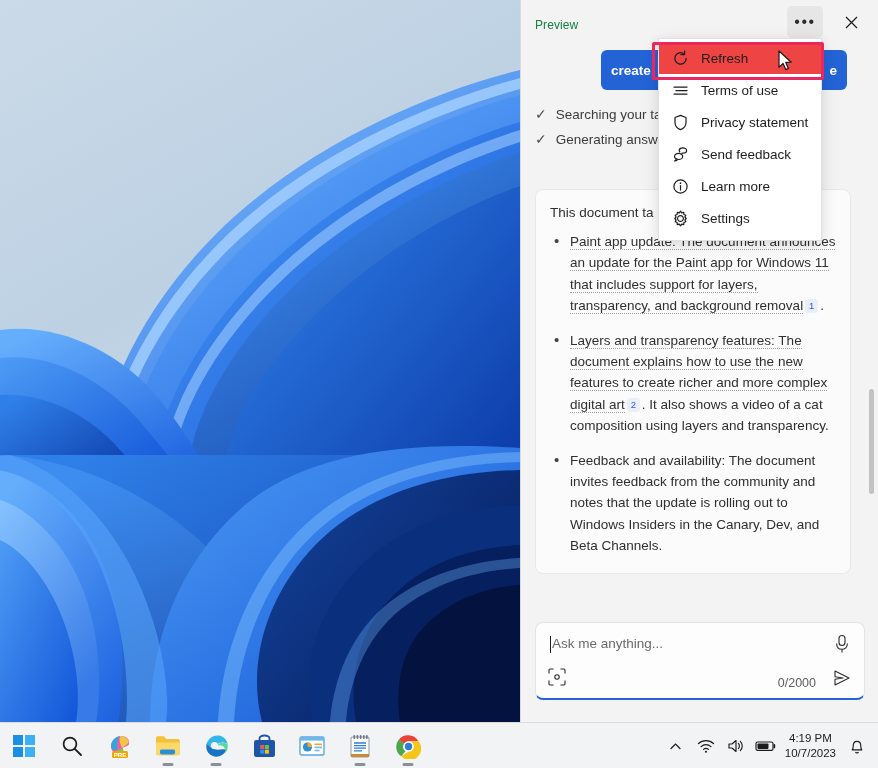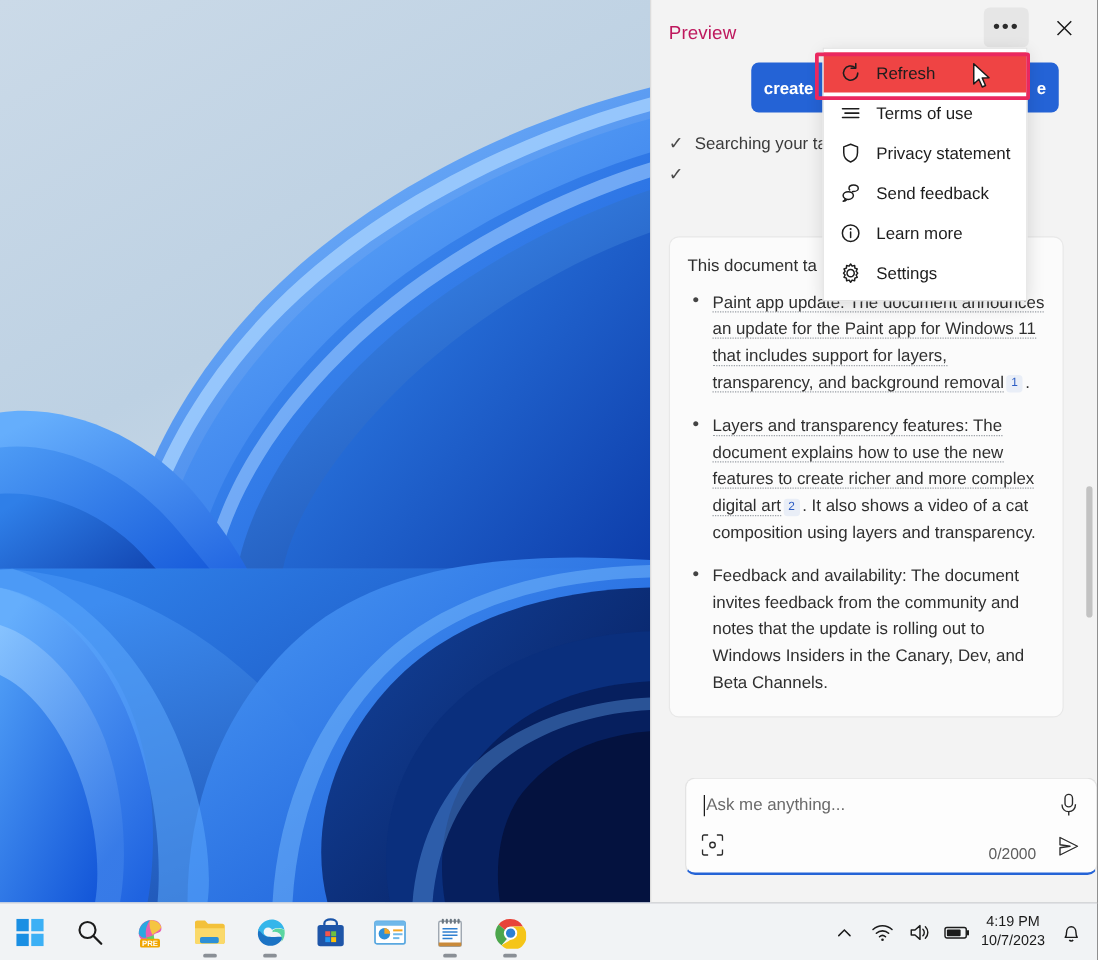--- a/index.html
+++ b/index.html
@@ -24,21 +24,21 @@
     position:absolute; left:520px; top:0; width:358px; height:722px;
     background:#f3f3f3;
     border-left:1px solid #dcdcdc;
     overflow:hidden;
   }
   #panel-titlebar {
     position:absolute; left:0; top:0; width:100%; height:44px;
   }
   .panel-title {
     position:absolute; left:14px; top:18px;
-    font-size:15px; color:#be185d; letter-spacing:.1px;
+    font-size:12px; color:#15803d; letter-spacing:.1px;
   }
   .tb-btn {
     position:absolute; top:6px; width:36px; height:32px;
     display:flex; align-items:center; justify-content:center;
     border-radius:5px; cursor:pointer;
   }
   #more-btn { left:266px; background:#e6e6e6; }
   #close-btn { left:312px; background:transparent; }
   .dots { letter-spacing:1.5px; font-size:16px; color:#2b2b2b; line-height:8px; }
 
@@ -103,21 +103,20 @@
   #scroll-thumb {
     position:absolute; left:3px; top:345px; width:5px; height:105px;
     background:#c2c2c2; border-radius:3px; cursor:pointer;
   }
 
   
   #composer {
     position:absolute; left:14px; bottom:22px; width:330px; height:78px;
     background:#fdfdfd; border:1px solid #e3e3e3; border-radius:8px;
     border-bottom:2px solid #2463d6;
-    margin-left:13px;
   }
   #composer-top { position:absolute; left:0; top:0; width:100%; height:44px; }
   .caret {
     position:absolute; left:14px; top:13px; width:1px; height:17px; background:#1b1b1b;
   }
   .ph {
     position:absolute; left:16px; top:13px;
     font-size:13.5px; color:#6a6a6a;
   }
   .mic { position:absolute; right:14px; top:11px; cursor:pointer; }
@@ -272,20 +271,21 @@
       <button class="blue-btn" id="btn-summarize">e</button>
     </div>
 
     <div class="status-list">
       <div class="status-line">
         <span class="check">✓</span>
         <span class="status-txt">Searching your tab...</span>
       </div>
       <div class="status-line">
         <span class="check">✓</span>
+        <span class="status-txt">Generating answ</span>
       </div>
     </div>
 
     <div id="answer-card">
       <div class="card-intro">This document ta</div>
       <ul class="bullets">
         <li>
           <span class="cited">Paint app update: The document announces an update for the Paint app for Windows 11 that includes support for layers, transparency, and background removal</span><span class="cite-badge">1</span><span>.</span>
         </li>
         <li>

